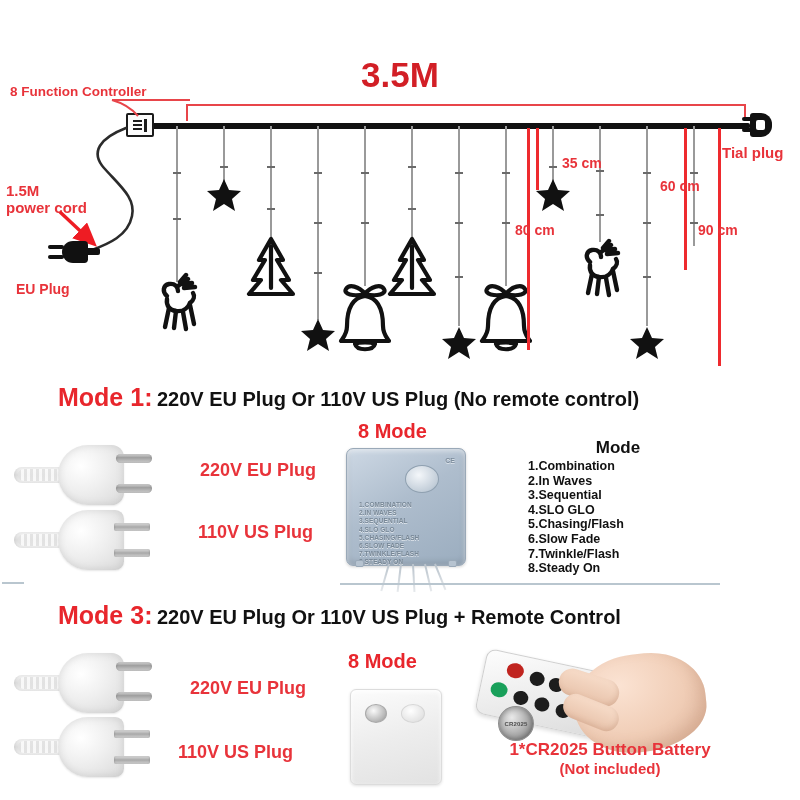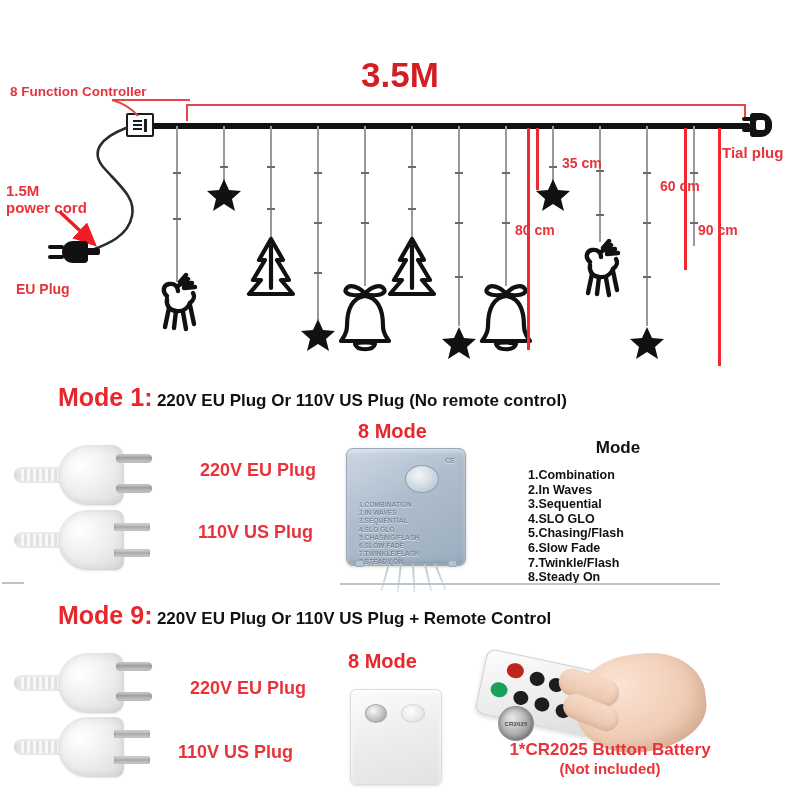--- a/index.html
+++ b/index.html
@@ -101,21 +101,21 @@
     position:absolute; left:38px; top:11px; width:14px; height:7px; background:#111; border-radius:2px;
   }
 
   
   .divider {
     position:absolute; height:2px;
     background:#b9c6cf;
   }
   .mode-head { position:absolute; white-space:nowrap; }
   .mode-head .m-red { font-size:25px; font-weight:bold; color:#e8262c; }
-  .mode-head .m-blk { font-size:17px; font-weight:bold; color:#111; }
+  .mode-head .m-blk { font-size:20px; font-weight:bold; color:#111; }
 
   .lbl-red {
     position:absolute; color:#e8333a; font-weight:bold; white-space:nowrap;
     font-size:18px; font-family:"Liberation Sans", sans-serif;
   }
   .eight-mode {
     position:absolute; color:#e8262c; font-weight:bold; font-size:20px; white-space:nowrap;
   }
 
   
@@ -176,21 +176,21 @@
   }
   .ctrl8-wires { position:absolute; }
   .ctrl8-wires span {
     position:absolute; top:0; width:1.5px; height:28px;
     background:linear-gradient(#b8c2cb,#e6e9ec); transform-origin: top center;
   }
 
   
   .mode-list { position:absolute; }
   .mode-list .mt {
-    font-size:17px; font-weight:bold; color:#111; text-align:center; margin-bottom:10px;
+    font-size:17px; font-weight:bold; color:#111; text-align:center; margin-bottom:1px;
   }
   .mode-list li {
     list-style:none; font-size:12.5px; font-weight:bold; color:#111; line-height:14.6px;
     white-space:nowrap;
   }
 
   
   .ctrl-white {
     position:absolute;
     background:linear-gradient(165deg,#fcfcfc 0%, #ededed 50%, #e2e2e2 100%);
@@ -525,21 +525,21 @@
       <li>6.Slow Fade</li>
       <li>7.Twinkle/Flash</li>
       <li>8.Steady On</li>
     </ul>
   </div>
 
   <div class="divider" style="left:340px; top:583px; width:380px;"></div>
   <div class="divider" style="left:2px; top:582px; width:22px;"></div>
 
   <div class="mode-head" style="left:58px; top:601px;">
-    <span class="m-red">Mode 9</span><span class="m-red">:</span>
+    <span class="m-red">Mode 3</span><span class="m-red">:</span>
     <span class="m-blk">220V EU Plug Or 110V US Plug  +  Remote Control</span>
   </div>
 
   <div class="photo-plug" style="left:14px; top:648px; width:180px; height:70px;">
     <span class="pp-cord"></span>
     <span class="pp-body"></span>
     <span class="pp-pin round" style="left:102px; top:14px;"></span>
     <span class="pp-pin round" style="left:102px; top:44px;"></span>
   </div>
   <div class="lbl-red" style="left:190px; top:678px;">220V EU Plug</div>

